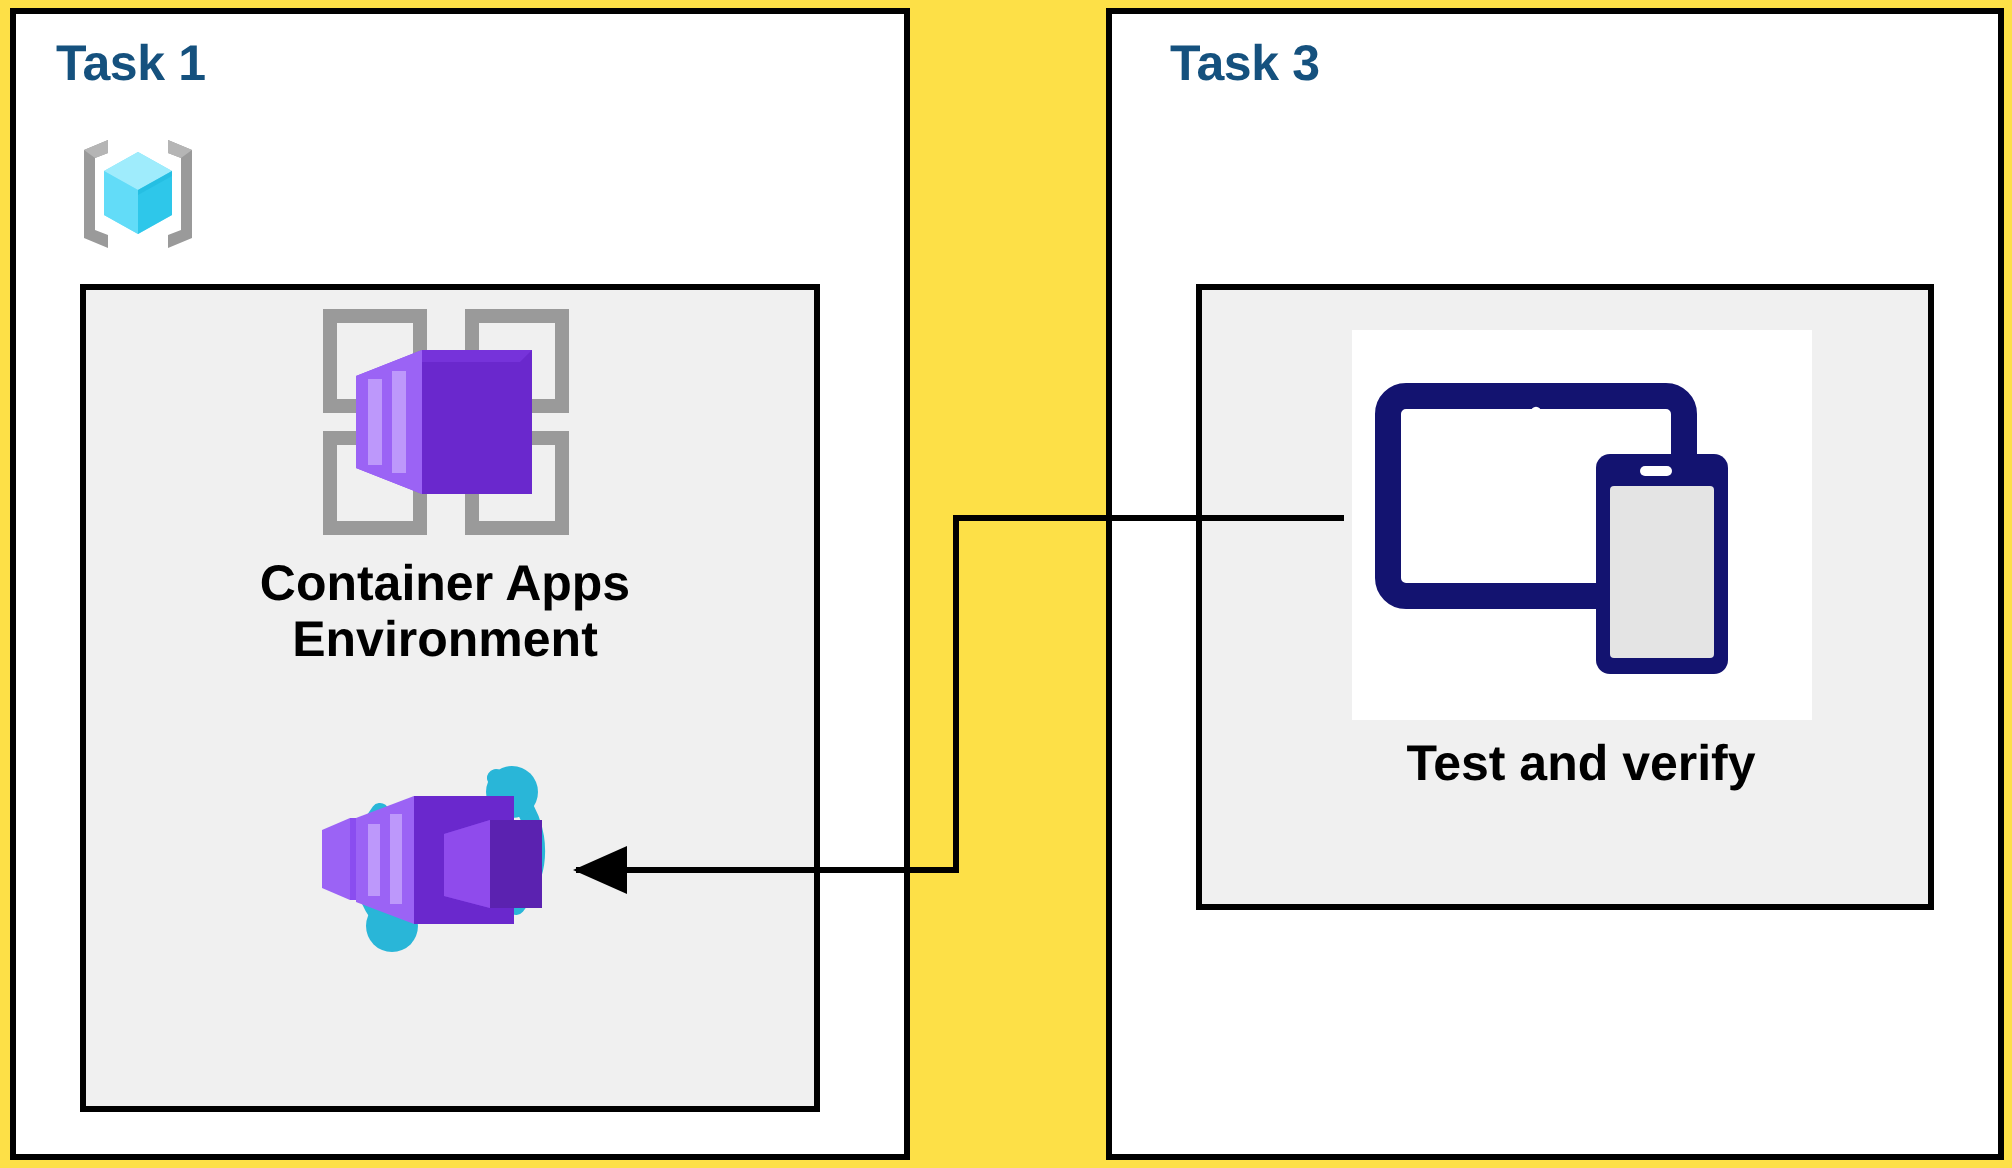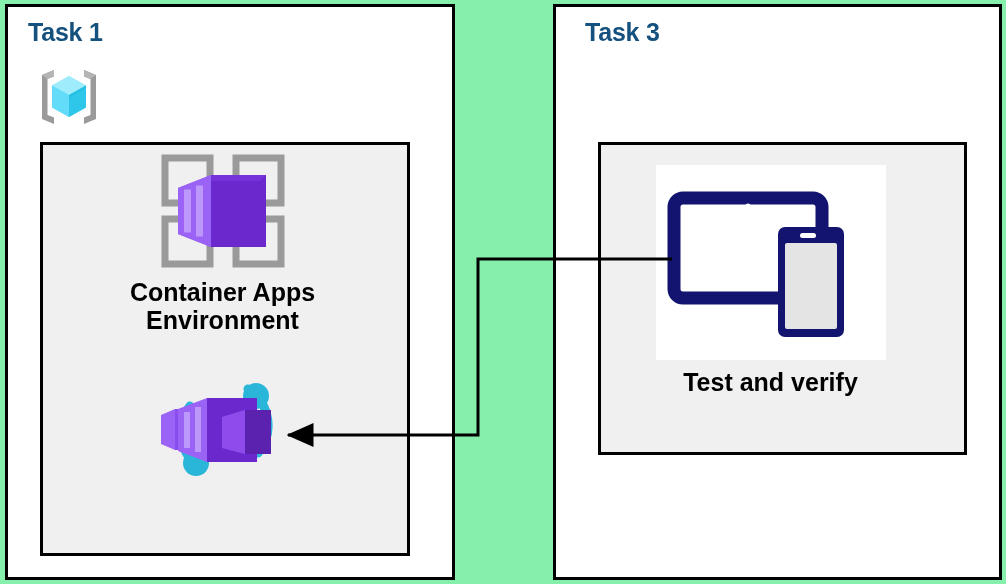--- a/index.html
+++ b/index.html
@@ -12,21 +12,21 @@
     height: 584px;
     position: relative;
     font-family: "Liberation Sans", "DejaVu Sans", sans-serif;
     overflow: hidden;
   }
   .canvas {
     position: absolute;
     left: 0; top: 0;
     width: 1006px;
     height: 584px;
-    background: #86efac;
+    background: #fde047;
   }
 
   
   .panel {
     position: absolute;
     background: #ffffff;
     border: 3px solid #000000;
     box-sizing: border-box;
   }
   #panel-task1 { left: 5px;   top: 4px; width: 450px; height: 576px; }
@@ -73,21 +73,21 @@
 
   
   .res-block {
     position: absolute;
     display: flex;
     flex-direction: column;
     align-items: center;
   }
   #res-cae { left: 40px; top: 150px; width: 365px; }
   #res-ca  { left: 40px; top: 370px; width: 370px; }
-  #res-tv  { left: 586px; top: 165px; width: 369px; }
+  #res-tv  { left: 606px; top: 165px; width: 369px; }
 
   .res-label {
     font-size: 25px;
     font-weight: bold;
     color: #000000;
     text-align: center;
     line-height: 1.12;
     margin-top: 4px;
     white-space: pre-line;
   }

